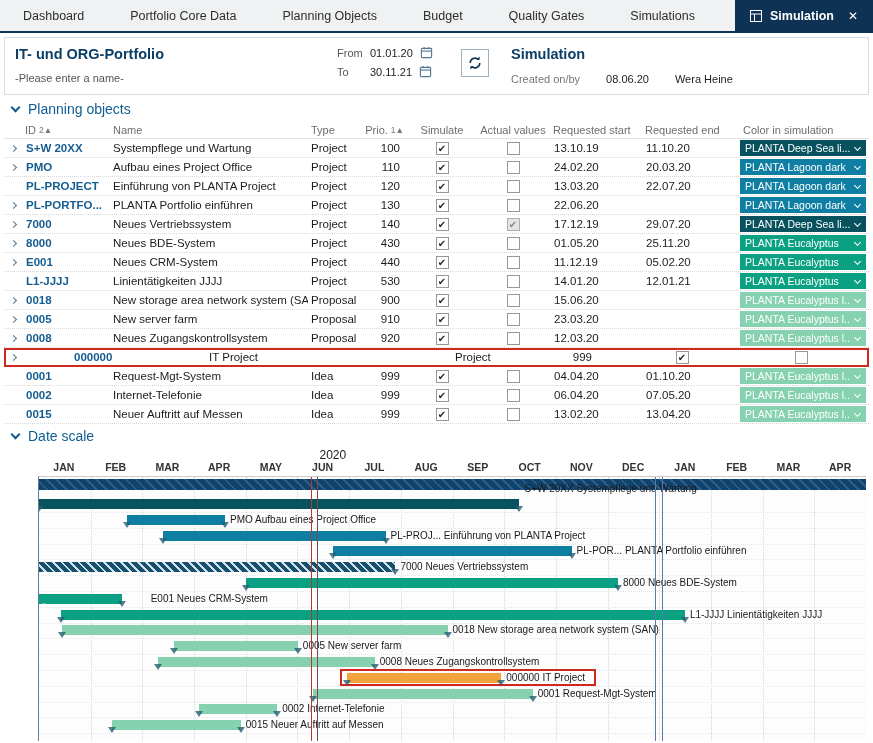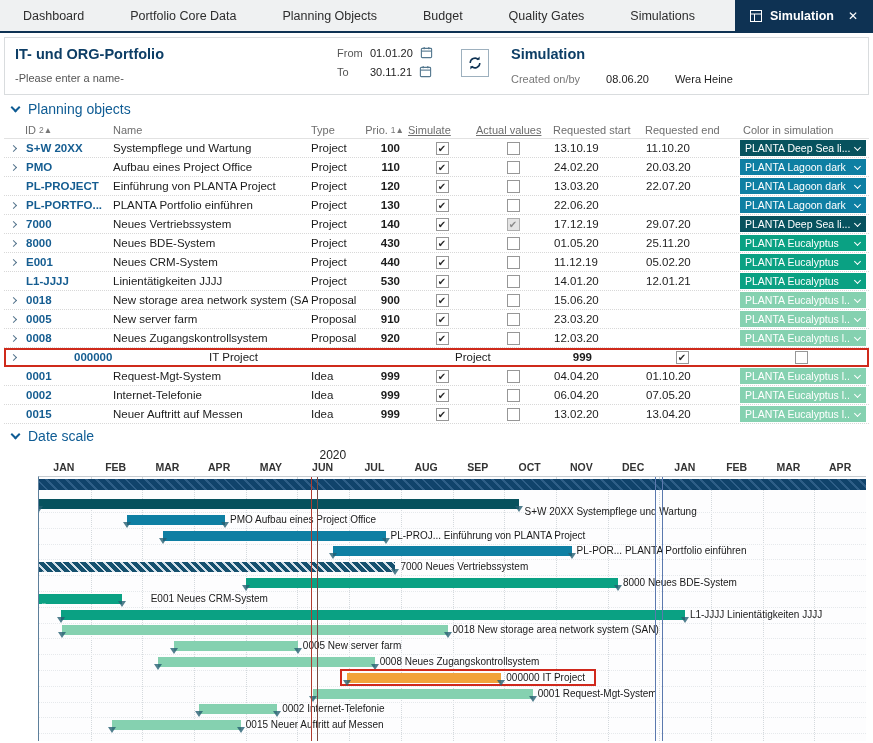--- a/index.html
+++ b/index.html
@@ -43,34 +43,34 @@
   .chev { width:7px; height:7px; border-right:2px solid #0f5c94;
           border-bottom:2px solid #0f5c94; transform:rotate(45deg); margin-top:-4px; }
 
   
   .t-grid { display:grid;
             grid-template-columns:18px 88px 198px 58px 42px 68px 74px 92px 98px 128px; }
   .t-head { margin:0 4px; height:18px; align-items:center; color:#6e6e6e;
             font-size:11px; border-bottom:1px solid #e2e2e2; }
   .t-hcell { display:flex; align-items:center; gap:3px; overflow:hidden;
              white-space:nowrap; padding-left:3px; }
-  .t-hcell.a-c { padding-left:0;text-decoration:underline; }
+  .t-hcell.a-c { justify-content:center; padding-left:0; }
   .t-hcell.a-r { justify-content:flex-end; padding-right:4px; }
   .sortb { font-size:8.5px; color:#777; }
   #tbody { margin:0 4px; }
   .t-row { height:19px; align-items:center; border-bottom:1px dotted #d8d8d8;
            font-size:11.5px; color:#1c1c1c; }
   .row-selected { outline:2px solid #cf2a1b; outline-offset:-2px;gap:48px; }
   .c-exp { display:flex; justify-content:center; }
   .exp-ch { width:5px; height:5px; border-right:1.5px solid #54748c;
             border-bottom:1.5px solid #54748c; transform:rotate(-45deg); }
   .c-id { color:#155d91; font-weight:bold; padding-left:4px; overflow:hidden;
           white-space:nowrap; }
   .c-name,.c-type { padding-left:3px; overflow:hidden; white-space:nowrap; }
-  .c-prio { text-align:right; padding-right:8px;font-weight:bold; }
+  .c-prio { text-align:right; padding-right:8px; }
   .c-cb { display:flex; justify-content:center; }
   .cb { width:13px; height:13px; border:1px solid #979797; background:#fff;
         font-size:10px; line-height:11px; text-align:center; color:#2a2a2a; }
   .cb.dis { background:#e4e4e4; color:#8a8a8a; border-color:#aeaeae; }
   .c-date { padding-left:4px; }
   .color-dd { height:16px; margin-right:2px; display:flex; align-items:center;
               justify-content:space-between; padding:0 6px 0 5px; color:#fff;
               font-size:10.5px; white-space:nowrap; overflow:hidden; cursor:default; }
   .dd-label { overflow:hidden; }
   .dd-ch { width:5px; height:5px; border-right:1.5px solid #fff;
@@ -589,21 +589,21 @@
       <div class="g-vline" style="left: 68.75%;"></div>
       <div class="g-vline" style="left: 75%;"></div>
       <div class="g-vline" style="left: 81.25%;"></div>
       <div class="g-vline" style="left: 87.5%;"></div>
       <div class="g-vline" style="left: 93.75%;"></div>
       <div class="g-scale"></div>
       <div class="g-hline" style="top: 35px;"></div>
       <div class="g-bar" style="left: 0%; width: 58.1%; top: 22px; background: rgb(7, 82, 94);"></div>
       <div class="g-tri" style="left: calc(0% - 4px); top: 29px;"></div>
       <div class="g-tri" style="left: calc(58.1% - 4px); top: 29px;"></div>
-      <div class="g-label" style="left: 58.1%; top: 29px;">S+W 20XX Systempflege und Wartung</div>
+      <div class="g-label" style="left: 58.1%; top: 6px;">S+W 20XX Systempflege und Wartung</div>
       <div class="g-hline" style="top: 50.8px;"></div>
       <div class="g-bar" style="left: 10.6%; width: 11.9%; top: 37.8px; background: rgb(14, 127, 163);"></div>
       <div class="g-tri" style="left: calc(10.6% - 4px); top: 44.8px;"></div>
       <div class="g-tri" style="left: calc(22.5% - 4px); top: 44.8px;"></div>
       <div class="g-label" style="left: 22.5%; top: 36.8px;">PMO Aufbau eines Project Office</div>
       <div class="g-hline" style="top: 66.6px;"></div>
       <div class="g-bar" style="left: 15%; width: 26.9%; top: 53.6px; background: rgb(14, 127, 163);"></div>
       <div class="g-tri" style="left: calc(15% - 4px); top: 60.6px;"></div>
       <div class="g-tri" style="left: calc(41.9% - 4px); top: 60.6px;"></div>
       <div class="g-label" style="left: 41.9%; top: 52.6px;">PL-PROJ... Einführung von PLANTA Project</div>

